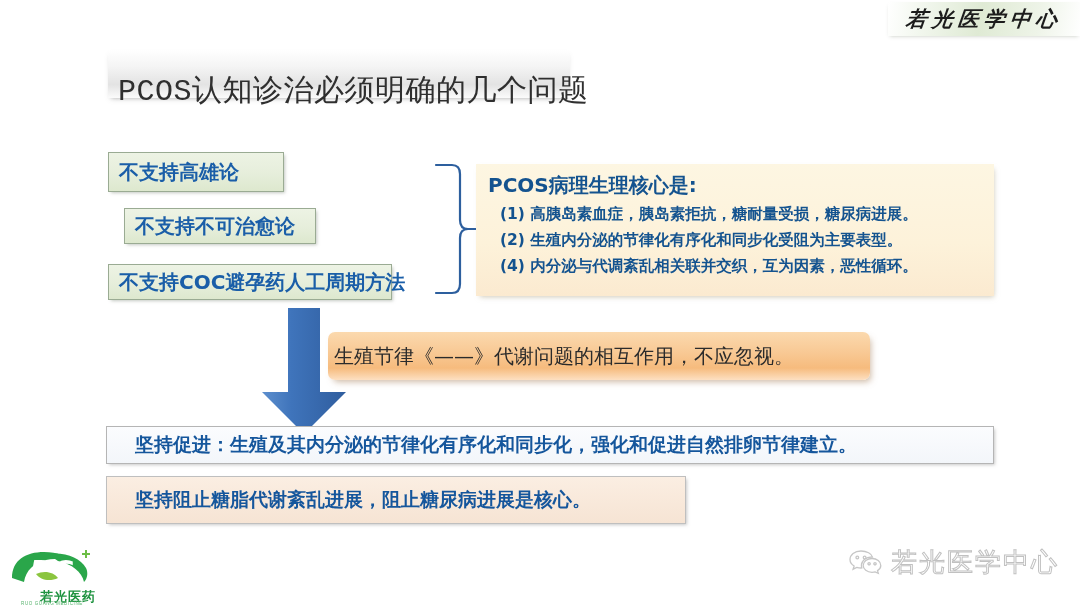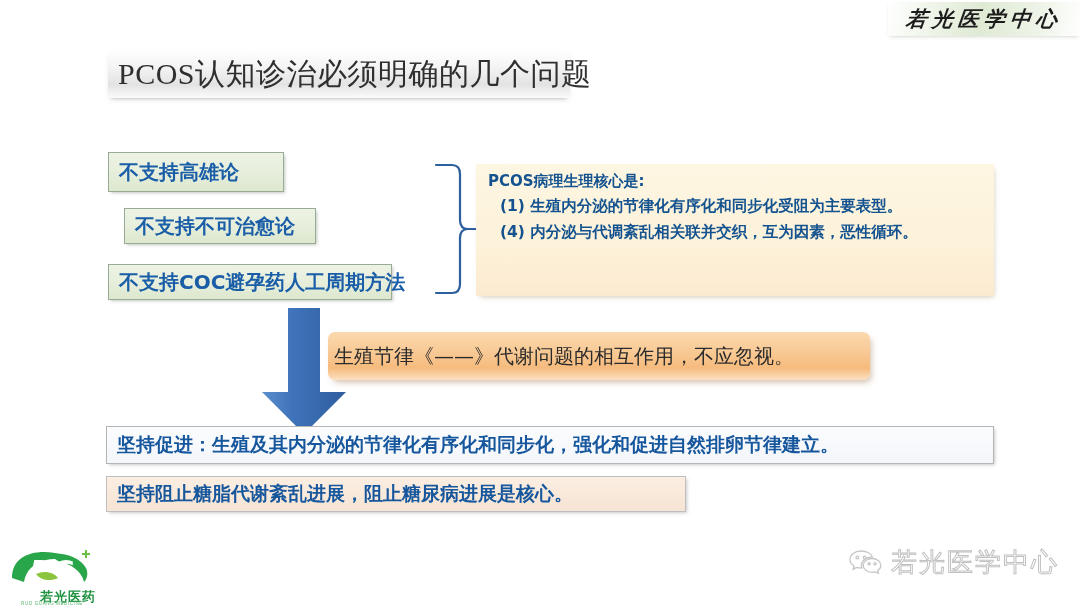--- a/index.html
+++ b/index.html
@@ -46,26 +46,26 @@
     left: 108px;
     top: 50px;
     width: 462px;
     height: 48px;
     background: linear-gradient(180deg, #ffffff 0%, #f4f4f4 35%, #e3e3e3 72%, #fbfbfb 100%);
     box-shadow: 0 3px 5px -3px rgba(90,90,90,0.55);
   }
   #title-text {
     position: absolute;
     left: 118px;
-    top: 54px;
+    top: 70px;
     font-size: 30px;
     color: #2f2f2f;
     letter-spacing: 0.5px;
     white-space: nowrap;
-    font-family: Liberation Serif, serif;
+    font-family: Liberation Mono, monospace;
   }
 
   
   .claim {
     position: absolute;
     background: linear-gradient(180deg, #edf3e4 0%, #e6eedb 55%, #dde8ce 100%);
     border: 1px solid #9aab93;
     box-shadow: 2px 2px 3px -1px rgba(140,150,135,0.5);
     display: flex;
     align-items: center;
@@ -98,21 +98,21 @@
     left: 476px;
     top: 164px;
     width: 518px;
     height: 132px;
     background: linear-gradient(180deg, #fdf6e2 0%, #fdf2da 60%, #fbead0 100%);
     box-shadow: 2px 3px 5px -2px rgba(170,160,130,0.55);
     box-sizing: border-box;
     padding: 8px 10px 0 12px;
   }
   #core-panel .head {
-    font-size: 15px;
+    font-size: 20px;
     font-weight: bold;
     color: #14538f;
     margin-bottom: 5px;
     font-family: "DejaVu Sans", "Liberation Sans", sans-serif;
   }
   #core-panel .ln {
     font-size: 15.5px;
     font-weight: bold;
     color: #14538f;
     padding-left: 12px;
@@ -154,32 +154,32 @@
 
   
   .concl {
     position: absolute;
     background: linear-gradient(180deg, #fbfcfe 0%, #f3f6fa 100%);
     border: 1px solid #b5b5b5;
     box-shadow: 2px 2px 3px -1px rgba(150,150,150,0.5);
     display: flex;
     align-items: center;
     box-sizing: border-box;
-    padding-left: 10px;
+    padding-left: 28px;
   }
   .concl .gt {
     font-size: 19px;
     font-weight: bold;
     color: #15569c;
     white-space: nowrap;
     font-family: "DejaVu Sans", "Liberation Sans", sans-serif;
   }
   #concl-0 { left: 106px; top: 426px; width: 888px; height: 38px; }
   #concl-1 {
-    left: 106px; top: 476px; width: 580px; height: 36px;
+    left: 106px; top: 476px; width: 580px; height: 48px;
     background: linear-gradient(180deg, #fbeee2 0%, #f6e4d4 100%);
     border: 1px solid #bfbfbf;
   }
 
   
   #footer-logo {
     position: absolute;
     left: 8px;
     top: 548px;
     width: 88px;
@@ -250,21 +250,22 @@
     <span class="ct">不支持COC避孕药人工周期方法</span>
   </div>
 
   <svg id="brace" viewBox="0 0 48 134" preserveAspectRatio="none">
     <path d="M6 3 H22 Q30 3 30 12 V58 Q30 67 38 67 Q30 67 30 76 V122 Q30 131 22 131 H6" fill="none" stroke="#2d5f9e" stroke-width="2.2" stroke-linecap="round" stroke-linejoin="round"></path>
     <line x1="38" y1="67" x2="48" y2="67" stroke="#2d5f9e" stroke-width="2.2" stroke-linecap="round"></line>
   </svg>
 
   <div id="core-panel">
     <div class="head">PCOS病理生理核心是:</div>
-    <div class="ln">(1) 生殖内分泌的节律化有序化和同步化受阻为主要表型。</div>
+    <div class="ln">(1) 高胰岛素血症，胰岛素拒抗，糖耐量受损，糖尿病进展。</div>
+    <div class="ln">(2) 生殖内分泌的节律化有序化和同步化受阻为主要表型。</div>
     <div class="ln">(4) 内分泌与代调紊乱相关联并交织，互为因素，恶性循环。</div>
   </div>
 
   <svg id="big-arrow" viewBox="0 0 92 130" preserveAspectRatio="none">
     <defs>
       <linearGradient id="arrGrad" x1="0" y1="0" x2="1" y2="0">
         <stop offset="0%" stop-color="#5d8fce"></stop>
         <stop offset="35%" stop-color="#3f74bb"></stop>
         <stop offset="100%" stop-color="#2f5d9e"></stop>
       </linearGradient>

